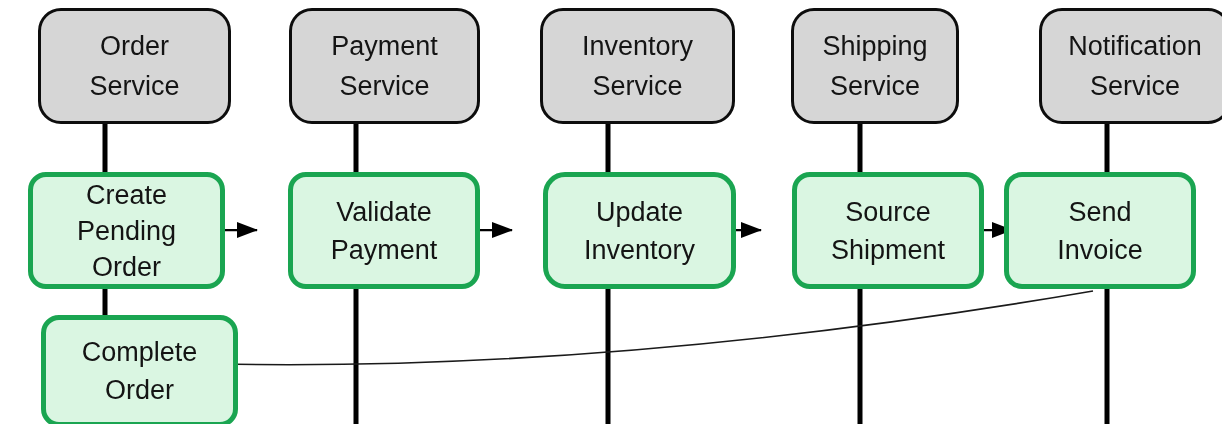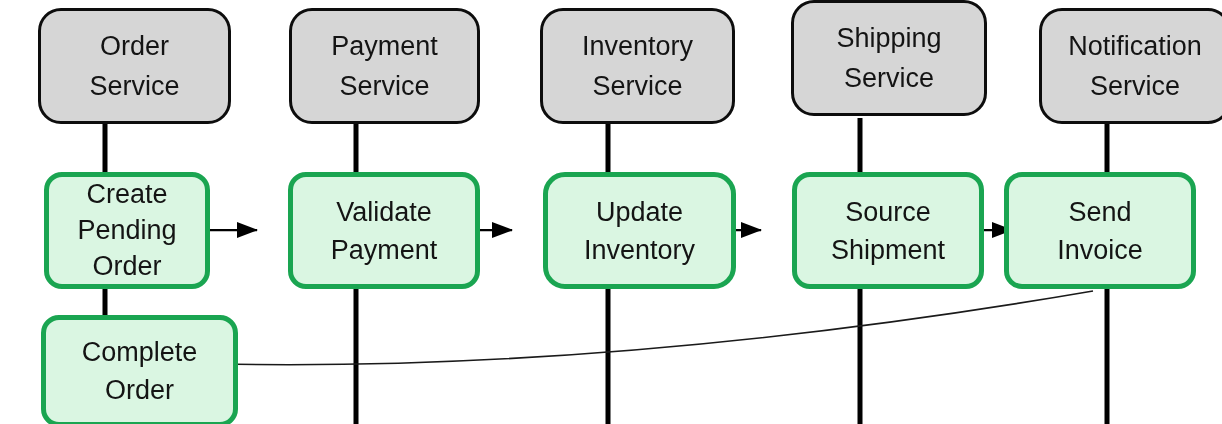--- a/index.html
+++ b/index.html
@@ -81,30 +81,30 @@
     <span>Service</span>
   </div>
   <div class="box service-box" style="left:261px; top:8px; width:191px; height:116px;">
     <span>Payment</span>
     <span>Service</span>
   </div>
   <div class="box service-box" style="left:512px; top:8px; width:195px; height:116px;">
     <span>Inventory</span>
     <span>Service</span>
   </div>
-  <div class="box service-box" style="left:763px; top:0; width:196px; height:116px;border-radius:23px;">
+  <div class="box service-box" style="left:763px; top:8px; width:168px; height:116px;border-radius:23px;">
     <span>Shipping</span>
     <span>Service</span>
   </div>
   <div class="box service-box" style="left:1011px; top:8px; width:192px; height:116px;">
     <span>Notification</span>
     <span>Service</span>
   </div>
 
-  <div class="box step-box three-line" style="left:16px; top:172px; width:166px; height:117px;justify-content:flex-end;">
+  <div class="box step-box three-line" style="left:0; top:172px; width:197px; height:117px;">
     <span>Create</span>
     <span>Pending</span>
     <span>Order</span>
   </div>
   <div class="box step-box" style="left:260px; top:172px; width:192px; height:117px;">
     <span>Validate</span>
     <span>Payment</span>
   </div>
   <div class="box step-box" style="left:515px; top:172px; width:193px; height:117px;border-radius:22px;">
     <span>Update</span>

